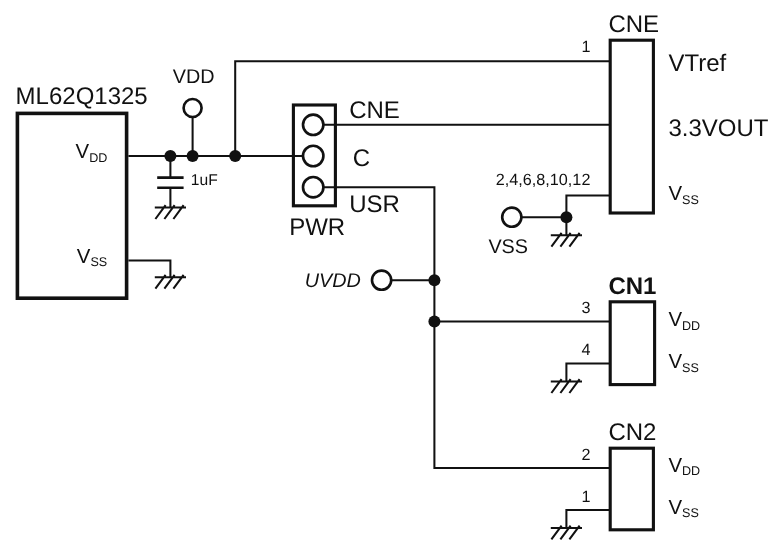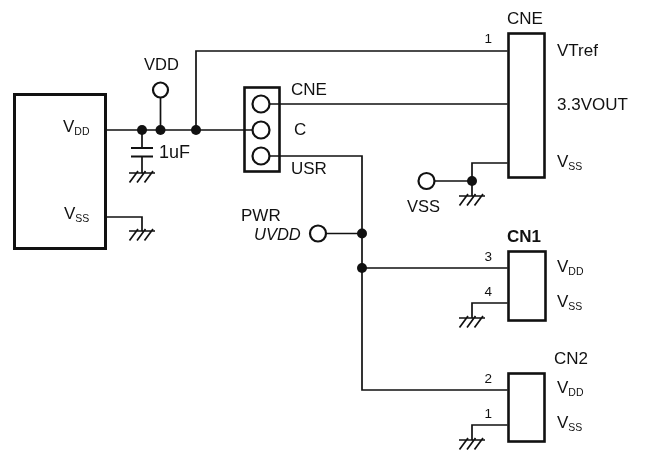--- a/index.html
+++ b/index.html
@@ -2,23 +2,23 @@
 <html><head>
 <meta charset="utf-8">
 <style>
   html,body { margin:0; padding:0; background:#ffffff; }
   .stage {
     position:relative; width:650px; height:460px; background:#ffffff;
     overflow:hidden; font-family:"Liberation Sans", sans-serif; color:#111;
   }
   .stage svg { position:absolute; left:0; top:0; }
   .lbl { position:absolute; line-height:1.1; white-space:nowrap; color:#111; }
-  .f15 { font-size:17px; }
+  .f15 { font-size:20px; }
   .f16 { font-size:16.5px; }
-  .f14 { font-size:18px; }
+  .f14 { font-size:13px; }
   .pin-num { font-size:13.5px; width:99px; text-align:right; }
   .vlab { font-size:17px; }
   .vlab sub { font-size:10.5px; vertical-align:baseline; position:relative; top:3px; }
 </style>
 </head>
 <body>
 
 <div class="stage">
 
   <svg width="650" height="460" viewBox="0 0 650 460">
@@ -74,44 +74,46 @@
         </g>
       <g transform="translate(472,318)">
           <path d="M-13 0 H13 M-12.5 9.5 L-4 -2 M-5 9.5 L3.5 -2 M2.5 9.5 L11 -2"></path>
         </g>
       <g transform="translate(472,440)">
           <path d="M-13 0 H13 M-12.5 9.5 L-4 -2 M-5 9.5 L3.5 -2 M2.5 9.5 L11 -2"></path>
         </g>
     </g>
   </svg>
 
+  <div class="lbl f15" style="left:13px; top:70px;">ML62Q1325</div>
   <div class="lbl vlab" style="left:63px; top:118px;"><span>V</span><sub>DD</sub></div>
   <div class="lbl vlab" style="left:64px; top:205px;"><span>V</span><sub>SS</sub></div>
 
   <div class="lbl f16" style="left:144px; top:55px;">VDD</div>
   <div class="lbl f14" style="left:159px; top:143px;">1uF</div>
   <div class="lbl f16" style="left:407px; top:197px;">VSS</div>
   <div class="lbl f16" style="left:254px; top:225px;font-style:italic;">UVDD</div>
 
   <div class="lbl f15" style="left:291px; top:81px;">CNE</div>
   <div class="lbl f15" style="left:294px; top:121px;">C</div>
   <div class="lbl f15" style="left:291px; top:160px;">USR</div>
-  <div class="lbl f15" style="left:241px; top:179px;margin-top:28px;">PWR</div>
+  <div class="lbl f15" style="left:241px; top:179px;">PWR</div>
 
   <div class="lbl f15" style="left:507px; top:10px;">CNE</div>
   <div class="lbl pin-num" style="left:393px; top:32px;">1</div>
+  <div class="lbl pin-num" style="left:393px; top:143px;">2,4,6,8,10,12</div>
   <div class="lbl f15" style="left:557px; top:42px;">VTref</div>
   <div class="lbl f15" style="left:557px; top:96px;">3.3VOUT</div>
   <div class="lbl vlab" style="left:557px; top:153px;"><span>V</span><sub>SS</sub></div>
 
   <div class="lbl f15" style="left:507px; top:228px;font-weight:bold;">CN1</div>
   <div class="lbl pin-num" style="left:393px; top:250px;">3</div>
   <div class="lbl pin-num" style="left:393px; top:285px;">4</div>
   <div class="lbl vlab" style="left:557px; top:258px;"><span>V</span><sub>DD</sub></div>
   <div class="lbl vlab" style="left:557px; top:293px;"><span>V</span><sub>SS</sub></div>
 
-  <div class="lbl f15" style="left:507px; top:350px;margin-left:47px;">CN2</div>
+  <div class="lbl f15" style="left:507px; top:350px;">CN2</div>
   <div class="lbl pin-num" style="left:393px; top:372px;">2</div>
   <div class="lbl pin-num" style="left:393px; top:407px;">1</div>
   <div class="lbl vlab" style="left:557px; top:379px;"><span>V</span><sub>DD</sub></div>
   <div class="lbl vlab" style="left:557px; top:414px;"><span>V</span><sub>SS</sub></div>
 
 </div>
 
 </body></html>

